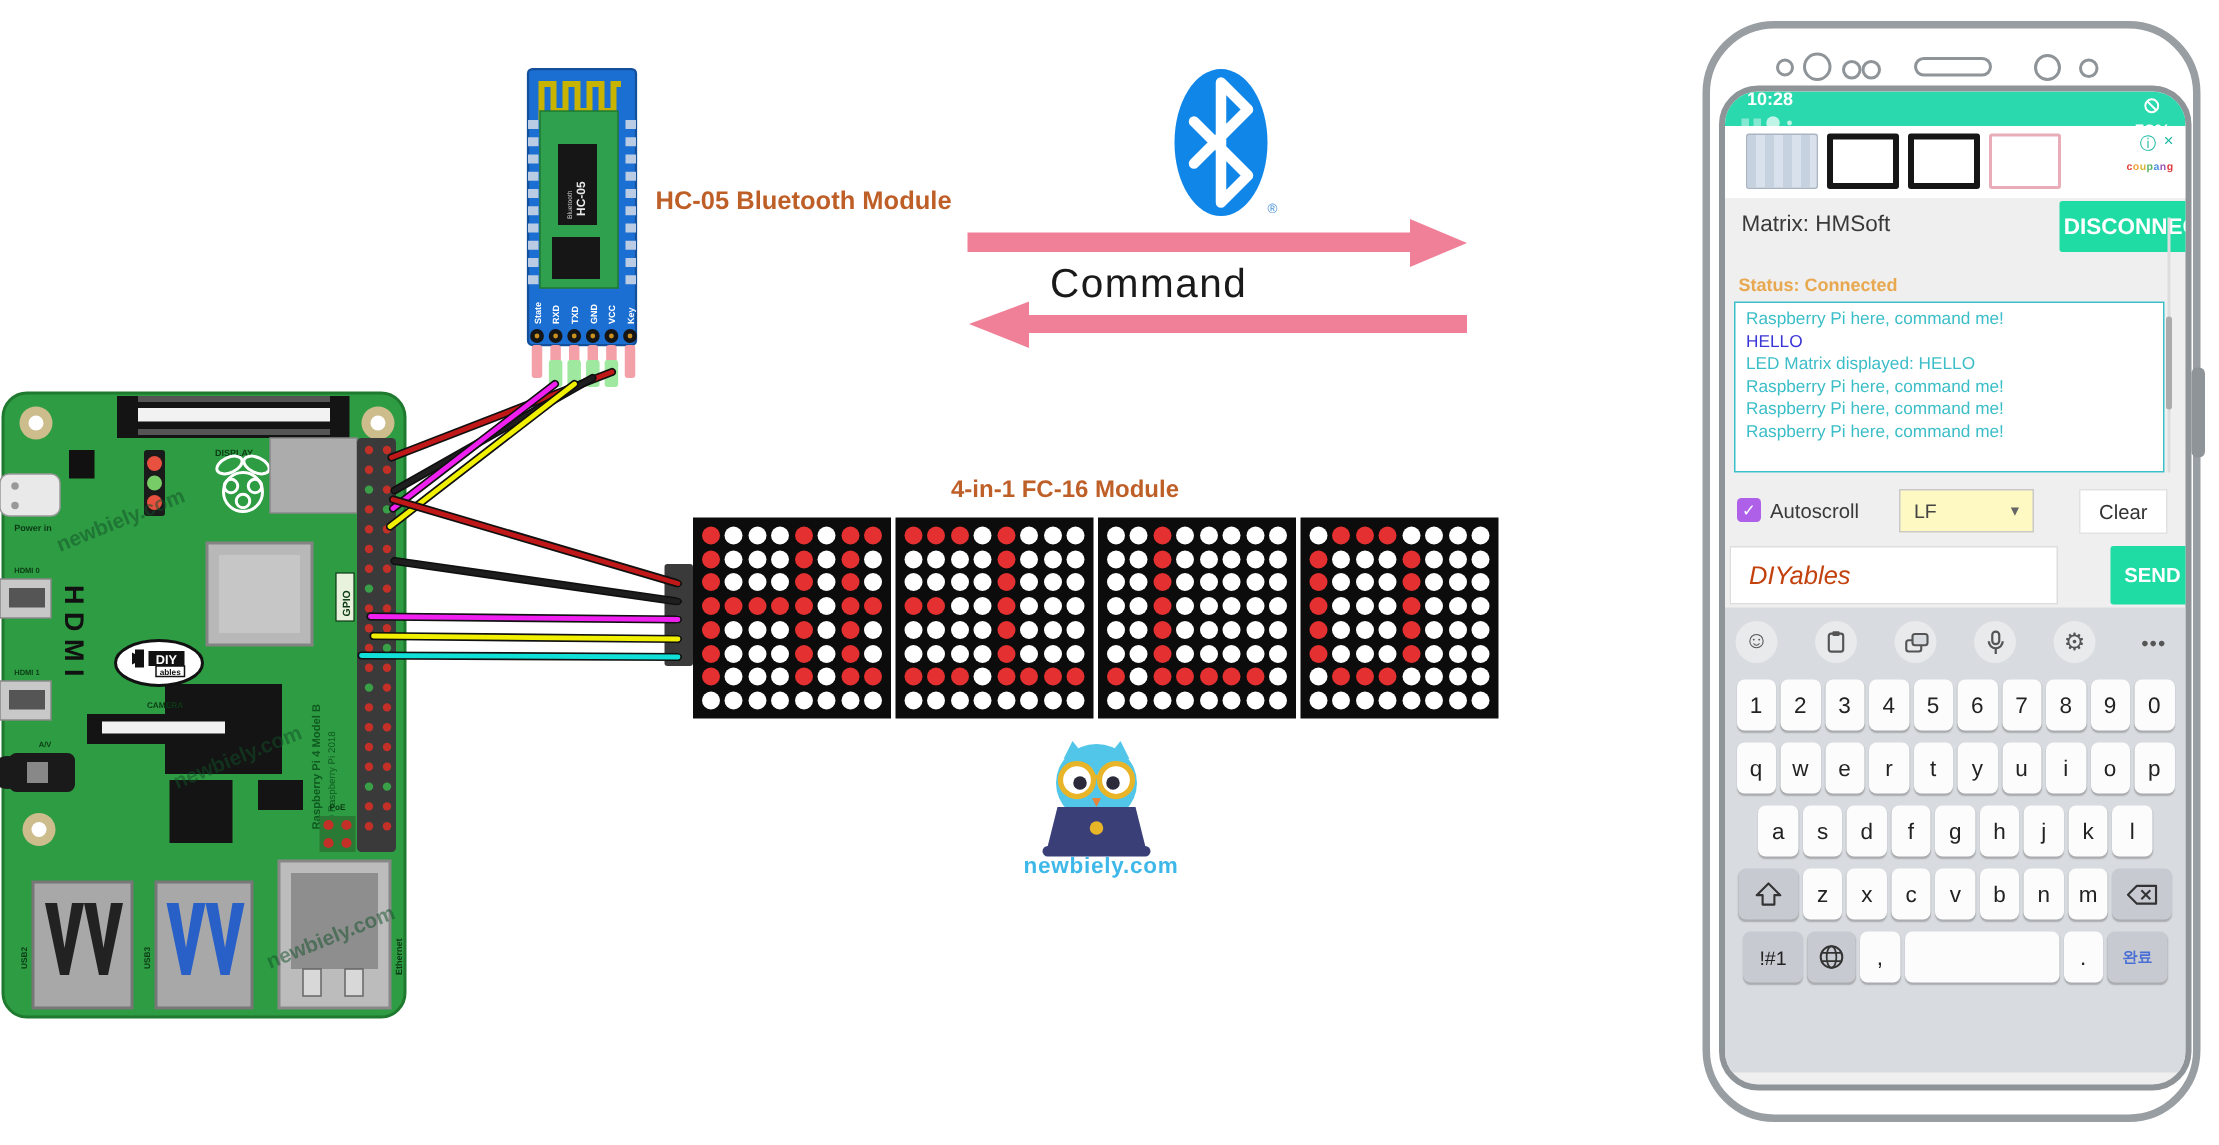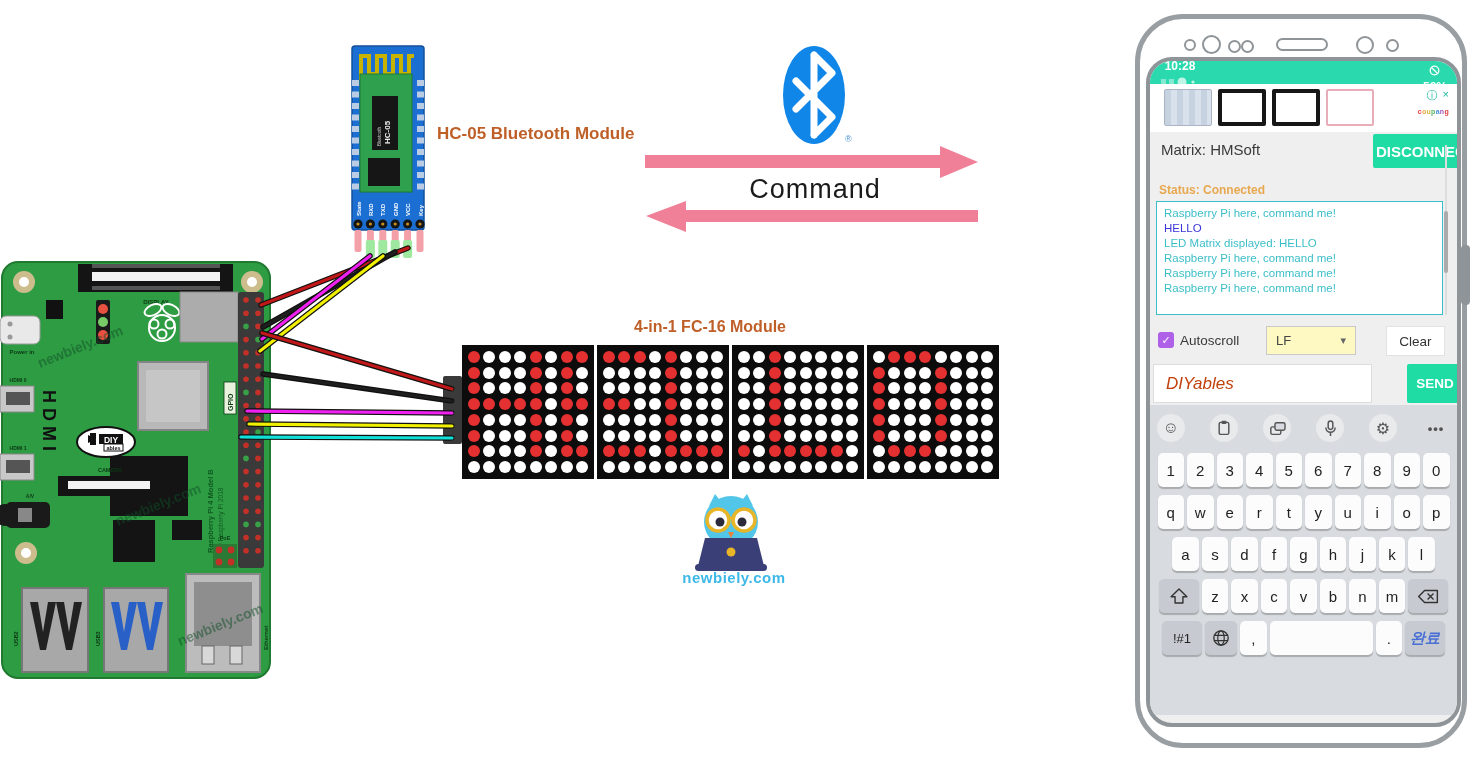--- a/index.html
+++ b/index.html
@@ -3,21 +3,21 @@
 <meta charset="utf-8">
 <style>
   html,body{margin:0;padding:0;background:#fff;}
   #canvas{position:relative;width:1479px;height:763px;background:#fff;overflow:hidden;
           font-family:"Liberation Sans",sans-serif;}
   .abs{position:absolute;}
   svg text{font-family:"Liberation Sans",sans-serif;}
 
   
   .hw-label{position:absolute;font-weight:bold;font-size:17px;color:var(--label-orange,#BF5F28);}
-  .command-label{position:absolute;left:700px;top:174px;width:230px;text-align:center;
+  .command-label{position:absolute;left:700px;top:174px;width:230px;text-align:left;
                  font-size:27px;color:#1a1a1a;letter-spacing:1px;}
   .brand-text{position:absolute;left:668px;top:569px;width:132px;text-align:center;
               font-weight:bold;font-size:15px;color:var(--brand-blue,#3EB8E8);letter-spacing:.5px;}
 
   
   .matrix{position:absolute;left:462px;top:345px;display:flex;gap:3px;}
   .panel{width:132px;height:134px;background:#0C0C0C;display:grid;
          grid-template-columns:repeat(8,1fr);grid-template-rows:repeat(8,1fr);
          padding:4px;box-sizing:border-box;}
   .dot{width:12px;height:12px;border-radius:50%;margin:auto;}
@@ -78,21 +78,21 @@
   .tb-btn{width:28px;height:28px;border-radius:50%;background:#E8EAEC;display:flex;
           align-items:center;justify-content:center;color:#555;font-size:16px;}
   .tb-btn.plain{background:transparent;letter-spacing:1px;font-weight:bold;font-size:13px;}
   .krow{position:absolute;left:0;width:100%;display:flex;justify-content:center;gap:3px;}
   .key{flex:none;width:26.5px;height:34px;background:#FCFCFD;border-radius:5px;
        box-shadow:0 1.5px 1px rgba(0,0,0,.22);display:flex;align-items:center;justify-content:center;
        font-size:15px;color:#222;}
   .key.special{background:#C7CBD1;}
   .key.wide{width:40px;}
   .key.space{width:103px;}
-  .key.done{font-size:15px;color:#4A6FD4;font-weight:bold;font-style:italic;}
+  .key.done{font-size:10px;color:#4A6FD4;font-weight:bold;}
   .scrollthumb{position:absolute;left:294px;top:150px;width:4px;height:62px;background:#ABABAB;border-radius:2px;}
   .scrolltrack{position:absolute;left:295px;top:84px;width:2px;height:170px;background:#DDD;}
 </style>
 </head>
 <body>
 
 <div id="canvas">
 
   <svg class="abs" style="left:0;top:258px" width="272" height="425" viewBox="0 0 272 425">
     <rect x="2" y="4" width="268" height="416" rx="16" fill="var(--pi-green,#2E9C43)" stroke="#1F7A30" stroke-width="2"></rect>

